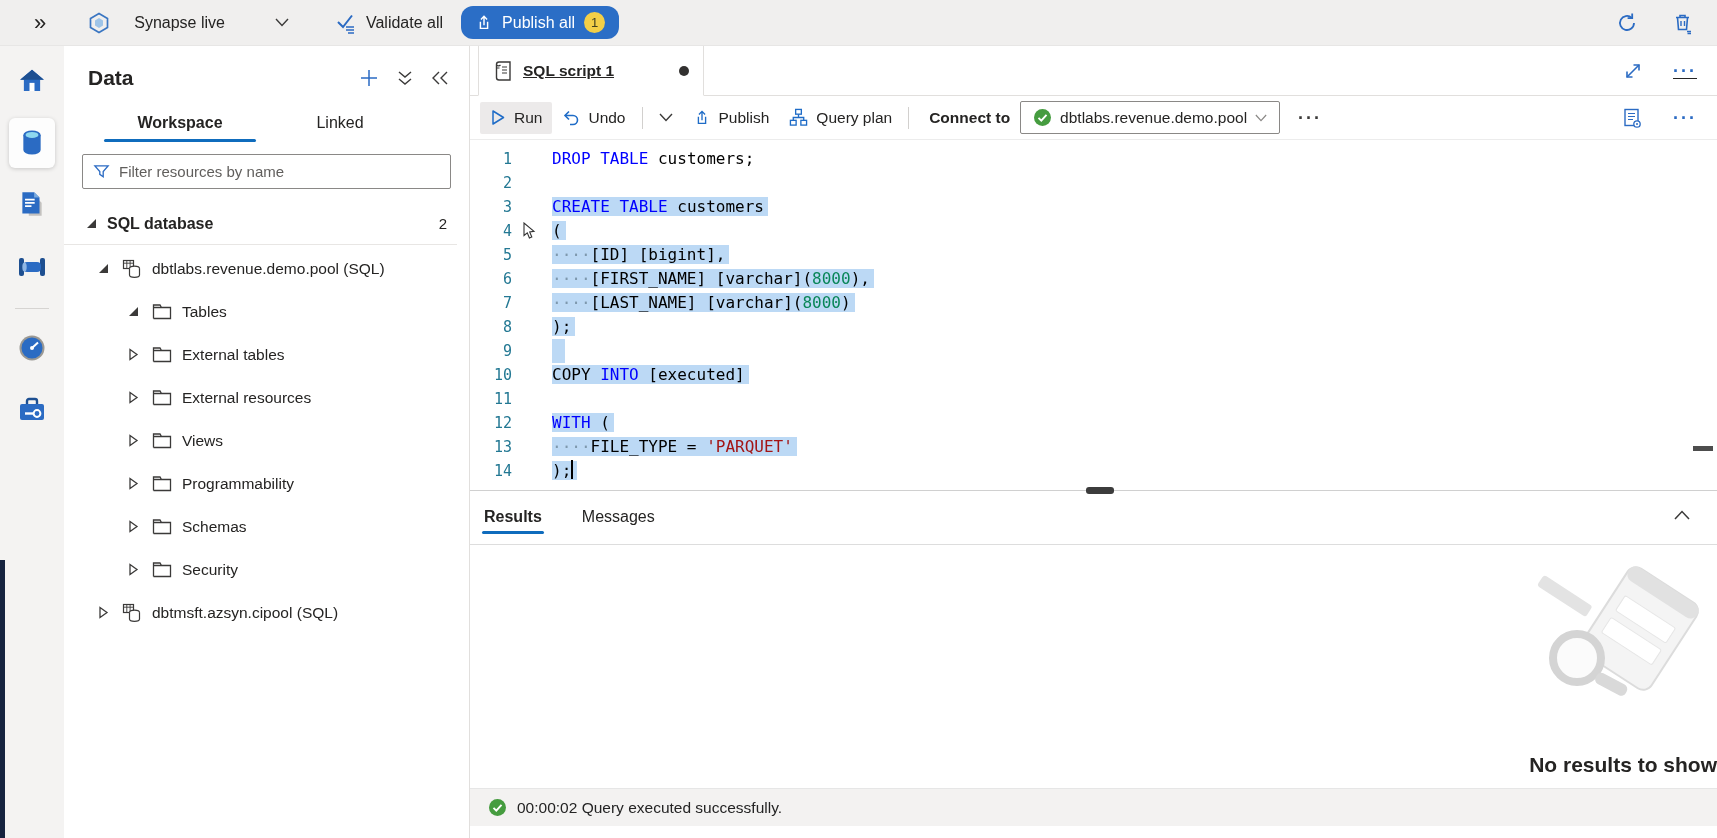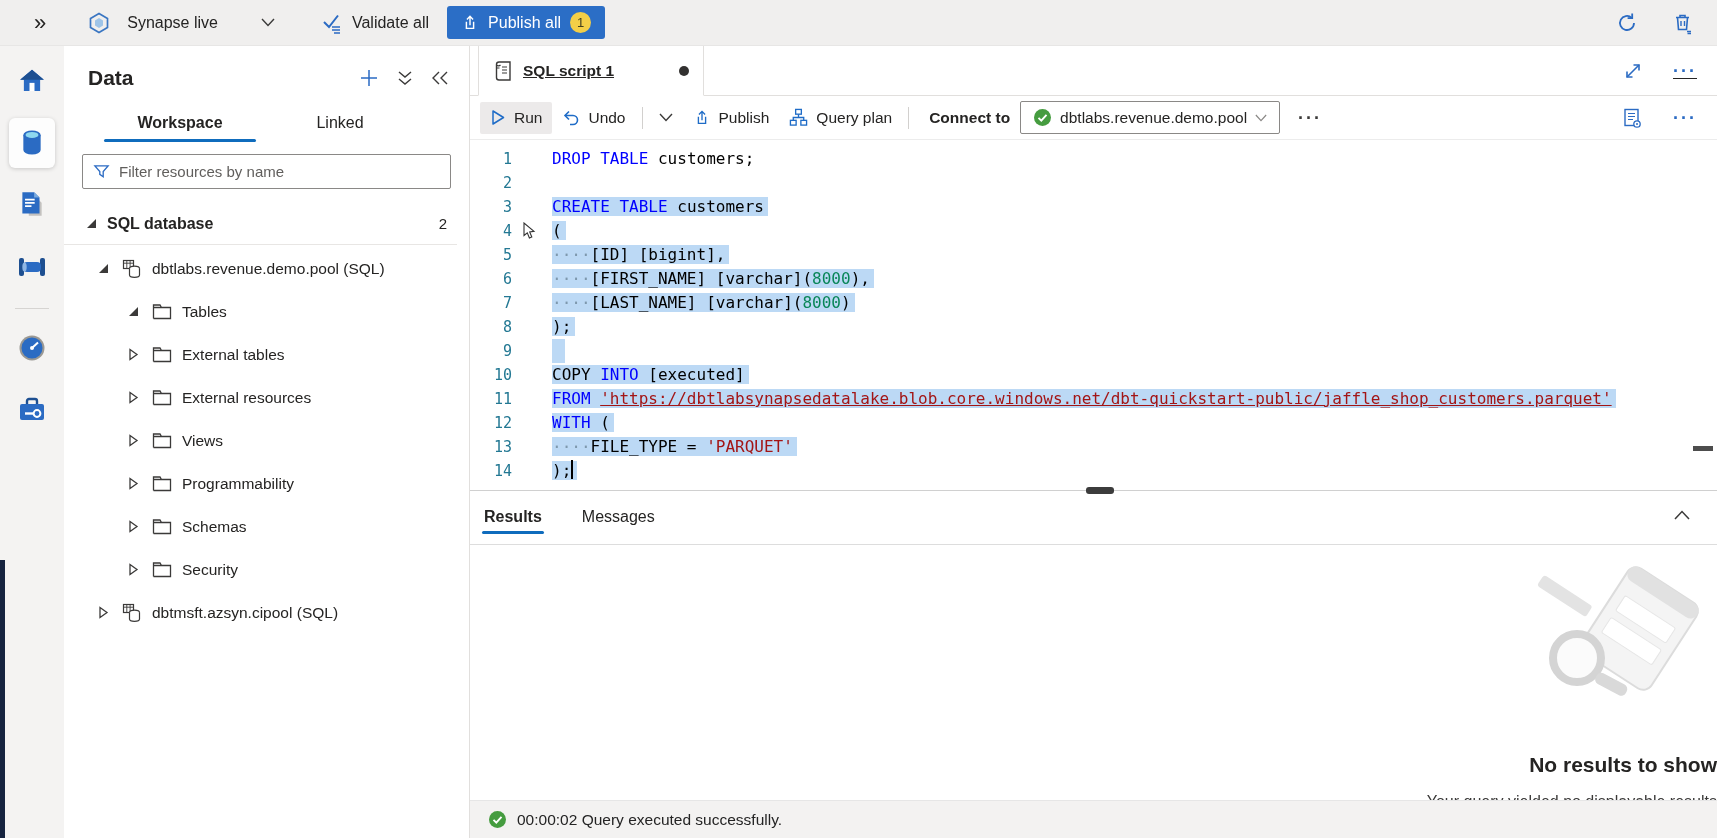--- a/index.html
+++ b/index.html
@@ -3,24 +3,24 @@
 <meta charset="utf-8">
 <style>
   * { box-sizing: border-box; margin: 0; padding: 0; }
   html,body { width:1717px; height:838px; overflow:hidden; }
   body { font-family:"Liberation Sans","DejaVu Sans",sans-serif; background:#fff; color:#252423; position:relative; }
   svg { display:block; }
 
   
   .topbar { position:absolute; left:0; top:0; width:1717px; height:46px; background:#f0efee; display:flex; align-items:center; border-bottom:1px solid #e7e6e5; }
   .dbl-chev { margin-left:34px; font-size:22px; color:#252423; line-height:1; cursor:pointer; }
-  .mode-sel { display:flex; align-items:center; gap:17px; margin-left:42px; font-size:16px; cursor:pointer; }
+  .mode-sel { display:flex; align-items:center; gap:24px; margin-left:42px; font-size:16px; cursor:pointer; }
   .mode-chev { margin-left:26px; }
   .validate { display:flex; align-items:center; gap:9px; margin-left:46px; font-size:16px; cursor:pointer; }
-  .publish-all { display:flex; align-items:center; gap:9px; margin-left:18px; height:33px; padding:0 14px; background:#2b6ec6; border:none; border-radius:3px; color:#fff; font-size:16px; font-family:inherit; cursor:pointer; }
+  .publish-all { display:flex; align-items:center; gap:9px; margin-left:18px; height:33px; padding:0 14px; background:#2b6ec6; border:none; border-radius:12px; color:#fff; font-size:16px; font-family:inherit; cursor:pointer; }
   .badge { background:#f3cf47; color:#42401f; border-radius:50%; width:21px; height:21px; font-size:13px; display:flex; align-items:center; justify-content:center; }
   .topbar-right { margin-left:auto; margin-right:22px; display:flex; align-items:center; gap:32px; }
 
   
   .activity { position:absolute; left:0; top:46px; width:64px; height:792px; background:#f4f3f2; display:flex; flex-direction:column; align-items:center; padding-top:10px; }
   .act-item { width:46px; height:50px; display:flex; align-items:center; justify-content:center; margin-bottom:12px; border-radius:6px; cursor:pointer; }
   .act-item.active { background:#fdfdfd; box-shadow:0 1px 4px rgba(0,0,0,.18); }
   .act-div { width:34px; height:1px; background:#d6d4d2; margin:4px 0 14px 0; }
   .dark-strip { position:absolute; left:0; top:560px; width:5px; height:278px; background:#16233f; }
 
@@ -73,21 +73,21 @@
   .tok-p { color:#000; }
   .tok-w { color:#7e98ad; }
   .tok-n { color:#098658; }
   .tok-s { color:#a31515; }
   .tok-u { color:#a31515; text-decoration:underline; }
   .caret { display:inline-block; width:2px; height:19px; background:#000; vertical-align:-3px; }
   .ruler-mark { position:absolute; top:400px; right:4px; width:20px; height:5px; background:#4d4d4d; }
   .cursor-hand { position:absolute; left:50px; top:82px; z-index:5; }
 
   
-  .results { position:absolute; left:0; top:444px; width:1247px; bottom:0; border-top:1px solid #d0d0d0; background:#fff; }
+  .results { position:absolute; left:0; top:444px; width:1247px; bottom:12px; border-top:1px solid #d0d0d0; background:#fff; }
   .split-handle { position:absolute; left:616px; top:-4px; width:28px; height:7px; background:#3c3c3c; border-radius:3px; cursor:row-resize; }
   .res-tabs { height:54px; display:flex; align-items:center; padding-left:12px; gap:36px; border-bottom:1px solid #dddddd; position:relative; }
   .res-tab { font-size:16px; padding:14px 2px 16px; position:relative; cursor:pointer; }
   .res-tab.active { font-weight:600; }
   .res-tab.active::after { content:""; position:absolute; left:0; right:0; bottom:8px; height:3px; background:#0f6cbd; border-radius:2px; }
   .res-collapse { position:absolute; right:26px; top:18px; cursor:pointer; }
   .empty-state { display:flex; flex-direction:column; align-items:flex-end; margin-top:8px; }
   .empty-title { font-size:21px; font-weight:600; margin-top:30px; color:#252423; }
   .empty-sub { font-size:16px; color:#3b3a39; margin-top:16px; }
   .statusbar { position:absolute; left:0; right:0; bottom:0; height:38px; background:#f3f2f1; border-top:1px solid #e6e6e6; display:flex; align-items:center; padding-left:18px; gap:10px; }
@@ -526,21 +526,20 @@
         <div class="code-line">
           <span class="gutter">9</span>
           <span class="lc"><span class="sel-empty"></span></span>
         </div>
         <div class="code-line">
           <span class="gutter">10</span>
           <span class="lc"><span class="sel"><span class="tok-p">COPY </span><span class="tok-k">INTO</span><span class="tok-p"> [executed]</span></span></span>
         </div>
         <div class="code-line">
           <span class="gutter">11</span>
-          <span class="lc"><span class="sel"><span class="tok-k">FROM</span><span class="tok-p"> </span><span class="tok-u">'https://dbtlabsynapsedatalake.blob.core.windows.net/dbt-quickstart-public/jaffle_shop_customers.parquet'</span></span></span>
         </div>
         <div class="code-line">
           <span class="gutter">12</span>
           <span class="lc"><span class="sel"><span class="tok-k">WITH</span><span class="tok-p"> (</span></span></span>
         </div>
         <div class="code-line">
           <span class="gutter">13</span>
           <span class="lc"><span class="sel"><span class="tok-w">····</span><span class="tok-p">FILE_TYPE = </span><span class="tok-s">'PARQUET'</span></span></span>
         </div>
         <div class="code-line">

